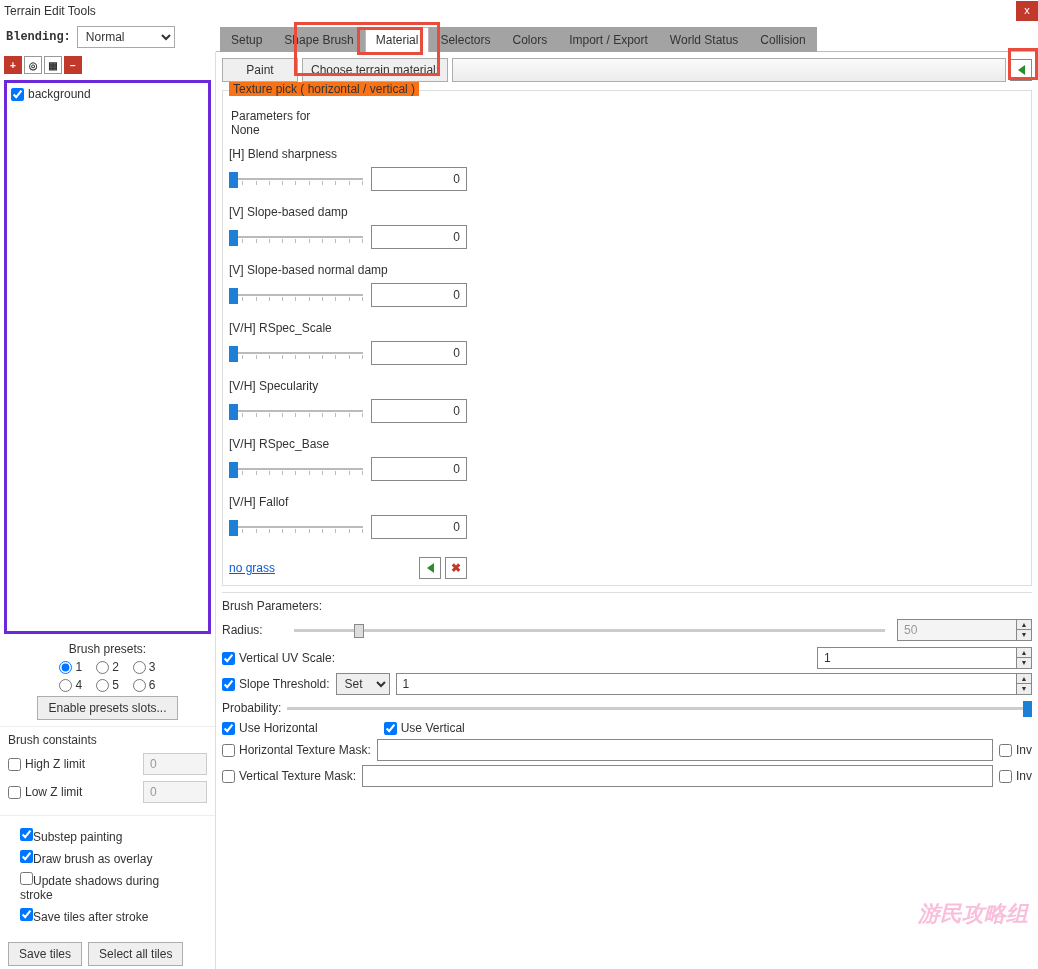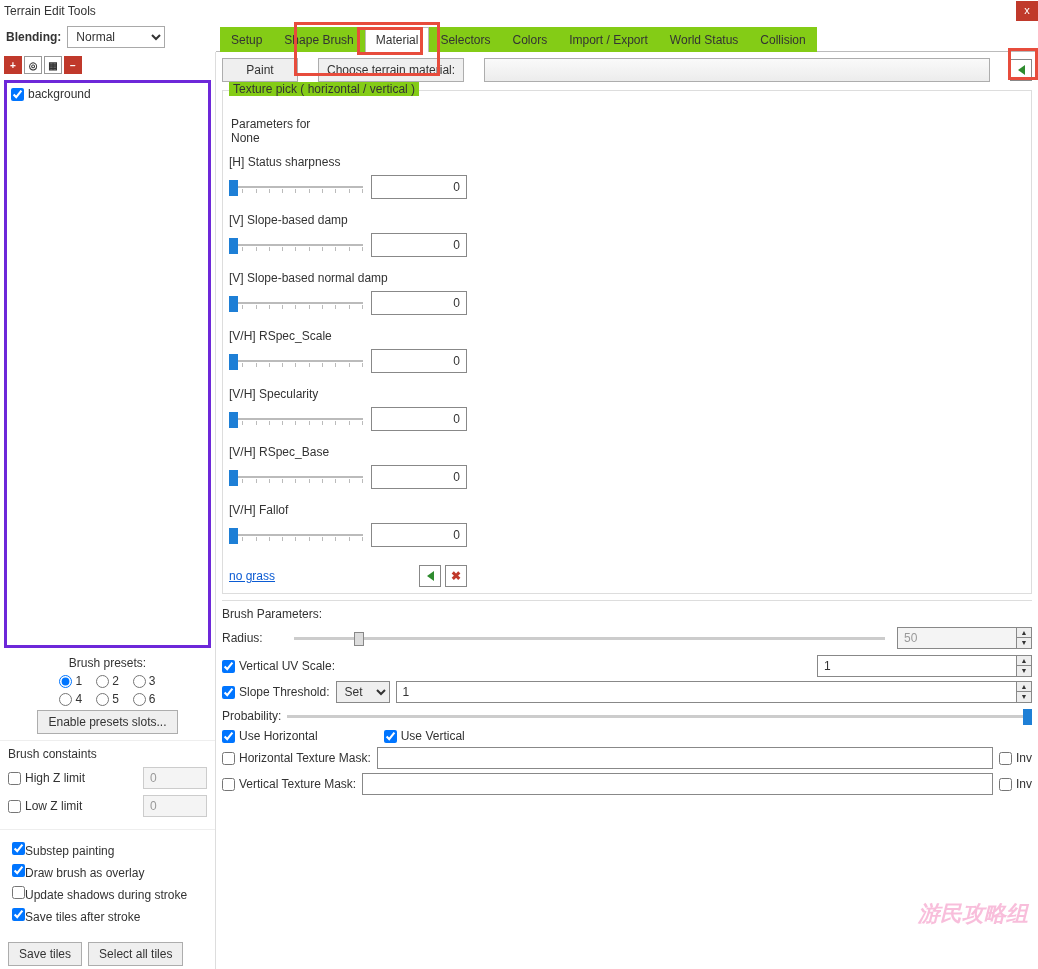--- a/index.html
+++ b/index.html
@@ -1,59 +1,59 @@
 <!DOCTYPE html>
 <html><head>
 <meta charset="utf-8">
 <style>
 *{box-sizing:border-box;font-family:"Microsoft YaHei",Tahoma,Arial,sans-serif;font-size:12px;color:#333}
 body{margin:0;background:#fff;width:1038px;height:969px;overflow:hidden}
 .titlebar{display:flex;justify-content:space-between;align-items:center;height:22px;padding:2px 0 2px 4px}
 .close-btn{width:22px;height:20px;background:#c0392b;color:#fff;text-align:center;line-height:18px;cursor:pointer;font-size:11px}
 .topstrip{display:flex;align-items:center;padding:4px 6px;gap:6px}
-.lbl-bold{font-family:Liberation Sans, sans-serif;font-weight:bold}
+.lbl-bold{font-family:Liberation Mono, monospace;font-weight:bold}
 select,input[type=text].combo{border:1px solid #a9a9a9;background:#fff;height:22px;padding:0 4px}
 .combo-blend{width:98px}
 .main{display:flex;height:920px}
 .leftcol{width:216px;border-right:1px solid #ddd;display:flex;flex-direction:column}
 .iconrow{display:flex;gap:2px;padding:4px 4px}
 .iconbtn{width:18px;height:18px;border:1px solid #999;display:flex;align-items:center;justify-content:center;font-size:10px;font-weight:bold;cursor:pointer}
 .iconbtn.red{background:#c0392b;color:#fff;border-color:#c0392b}
 .iconbtn.greyring{background:#fff}
 .treearea{flex:1;border:3px solid #6d28d9;margin:2px 4px;padding:4px}
 .chk{display:inline-flex;align-items:center;gap:4px}
 .chk input{width:13px;height:13px;margin:0}
 .presets{padding:6px 8px;text-align:center}
 .radiorow{display:flex;justify-content:center;gap:14px;margin:4px 0}
 .radio{display:inline-flex;align-items:center;gap:3px}
 .radio input{margin:0}
 .btn{border:1px solid #adadad;background:#efefef;padding:3px 10px;cursor:pointer;height:24px;display:inline-flex;align-items:center}
 .constraints{padding:6px 8px;border-top:1px solid #eee}
 .constraints .row{display:flex;align-items:center;justify-content:space-between;margin:6px 0}
 .smallnum{width:64px;height:22px;border:1px solid #ccc;background:#f4f4f4;color:#999;padding:0 6px}
 .leftchks{padding:6px 8px;border-top:1px solid #eee}
-.leftchks label{display:block;margin:6px 4px}
+.leftchks label{display:block;margin:6px 12px}
 .leftbtns{padding:6px 8px;display:flex;gap:6px}
 .rightcol{flex:1;display:flex;flex-direction:column}
 .tabbar{display:flex;border-bottom:1px solid #bbb;margin-top:-26px;padding-left:4px}
-.tab{padding:5px 10px;border:1px solid transparent;border-bottom:none;cursor:pointer;position:relative;top:1px;background:#84cc16}
+.tab{padding:5px 10px;border:1px solid transparent;border-bottom:none;cursor:pointer;position:relative;top:1px;background:#a3a3a3}
 .tab.active{border-color:#bbb;background:#fff}
 .highlight-red{position:absolute;border:3px solid #e74c3c;pointer-events:none;z-index:50}
-.toolbar2{display:flex;align-items:center;gap:20px;padding:6px}
+.toolbar2{display:flex;align-items:center;gap:4px;padding:6px}
 .paintbtn{width:76px;justify-content:center}
 .choose-lbl{border:1px solid #adadad;padding:3px 8px;height:24px;display:flex;align-items:center;background:#efefef}
 .matfield{flex:1;height:24px;border:1px solid #adadad;background:linear-gradient(#fafafa,#ececec)}
 .arrowbtn{width:22px;height:22px;border:1px solid #888;display:flex;align-items:center;justify-content:center;cursor:pointer;background:#fff}
 .arrowbtn .tri{width:0;height:0;border-top:5px solid transparent;border-bottom:5px solid transparent}
 .tri.left{border-right:7px solid #2e8b2e}
 .xbtn{width:22px;height:22px;border:1px solid #888;color:#c0392b;font-weight:bold;display:flex;align-items:center;justify-content:center;cursor:pointer;background:#fff}
 .texgroup{margin:2px 6px;border:1px solid #ddd;padding:6px;display:flex;gap:10px;position:relative}
-.texgroup>.legend{position:absolute;top:-9px;left:6px;background:#84cc16;padding:0 4px}
+.texgroup>.legend{position:absolute;top:-9px;left:6px;background:#f97316;padding:0 4px}
 .params{width:238px}
-.paramhdr{margin:20px 0 10px 2px}
+.paramhdr{margin:12px 0 10px 2px}
 .paramblk{margin:8px 0 14px 0}
 .paramblk .pl{margin-bottom:6px}
 .paramblk .ctrls{display:flex;align-items:center;gap:8px}
 .slider{flex:1;position:relative;height:18px}
 .slider .track{position:absolute;left:0;right:0;top:8px;height:2px;background:#bbb}
 .slider .ticks{position:absolute;left:0;right:0;top:11px;height:4px;display:flex;justify-content:space-between}
 .slider .ticks span{width:1px;height:4px;background:#bbb}
 .slider .thumb{position:absolute;top:2px;left:0;width:9px;height:16px;background:#1e7fd6}
 .numbox{width:96px;height:24px;border:1px solid #888;text-align:right;padding:0 6px}
 .nograss{color:#0b5bd3;text-decoration:underline;cursor:pointer;margin-top:8px;display:inline-block}
@@ -186,21 +186,21 @@
       <div class="highlight-red" style="left:78px;top:-30px;width:146px;height:54px"></div>
       <div class="highlight-red" style="right:0;top:-4px;width:30px;height:32px"></div>
     </div>
 
     <div class="texgroup">
       <span class="legend">Texture pick ( horizontal / vertical )</span>
       <div class="params">
         <div class="paramhdr"><span>Parameters for</span><br><span>None</span></div>
         <div id="paramlist">
             <div class="paramblk">
-              <div class="pl">[H] Status sharpness</div>
+              <div class="pl">[H] Blend sharpness</div>
               <div class="ctrls">
                 <div class="slider">
                   <div class="track"></div>
                   <div class="ticks">
                     <span></span>
                     <span></span>
                     <span></span>
                     <span></span>
                     <span></span>
                     <span></span>

